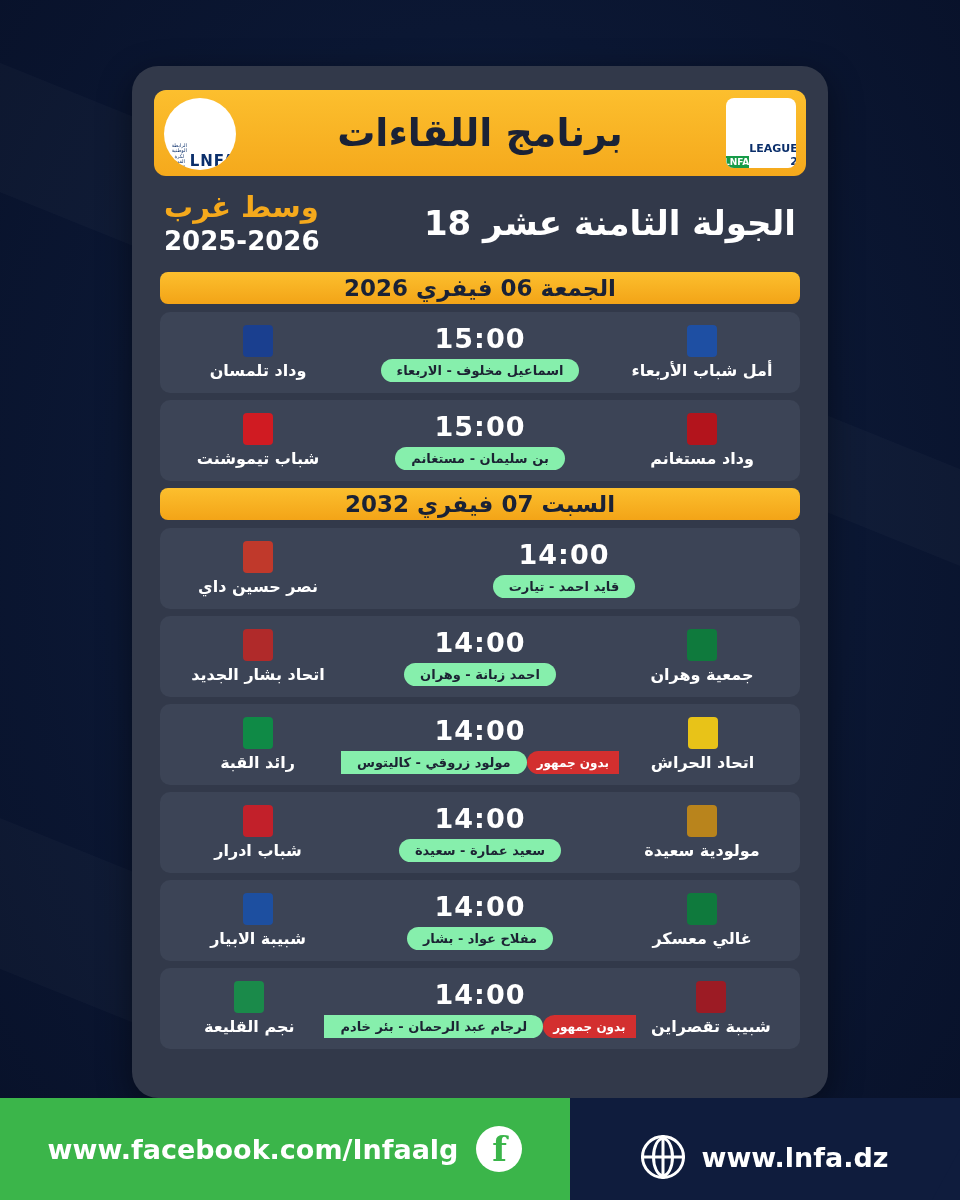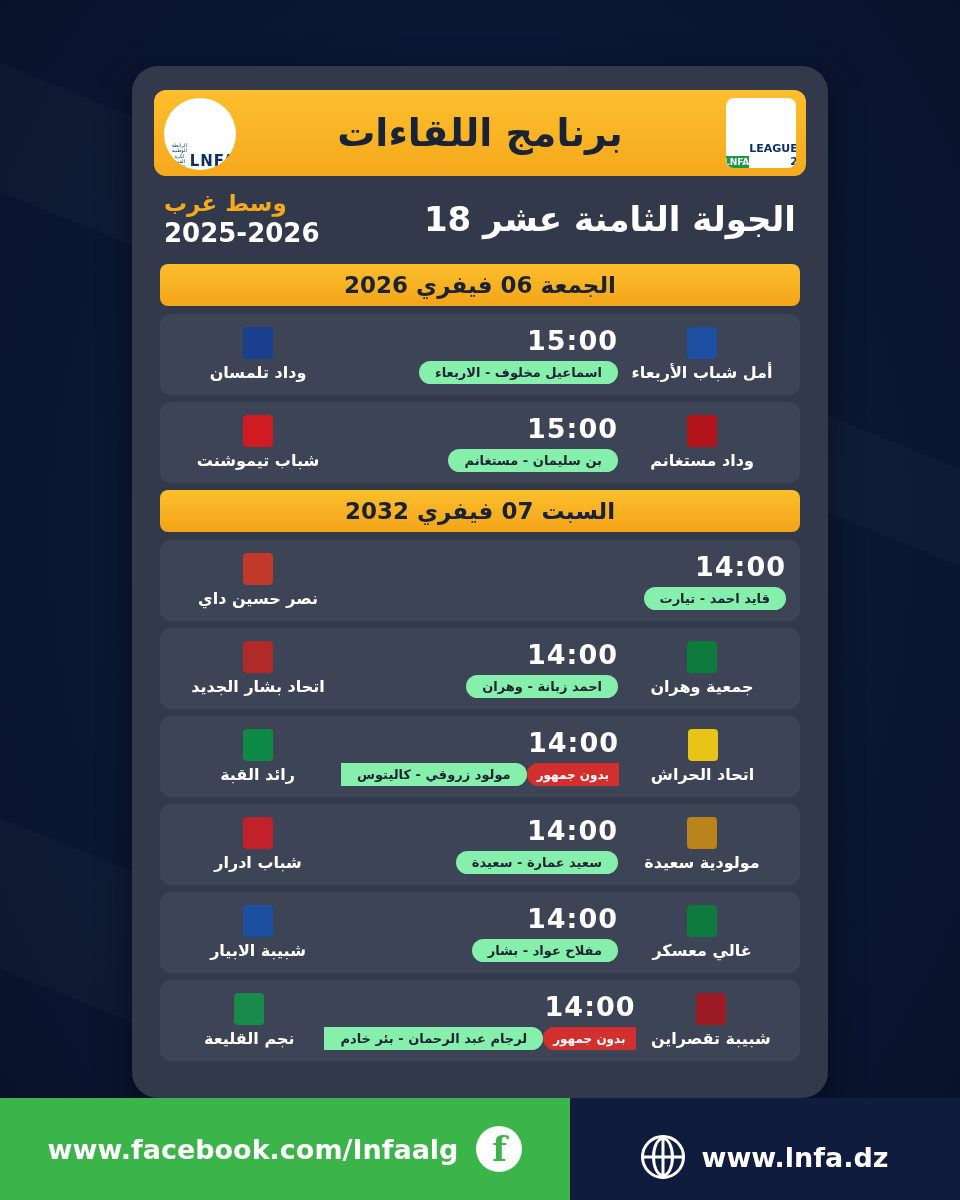--- a/index.html
+++ b/index.html
@@ -71,26 +71,26 @@
 
   
   .subhead {
     display: flex; align-items: center; justify-content: space-between;
     padding: 14px 10px 10px 10px;
   }
   .round-title {
     font-size: 34px; font-weight: bold; color: #ffffff;
   }
   .region-wrap { text-align: left; }
-  .region { font-size: 23px; font-weight: bold; color: #f5a91c; }
+  .region { font-size: 29px; font-weight: bold; color: #f5a91c; }
   .season { font-size: 26px; font-weight: bold; color: #ffffff; margin-top: 2px;}
 
   
   .date-bar {
-    height: 42px; margin: 6px 6px 8px 6px;
+    height: 32px; margin: 6px 6px 8px 6px;
     background: linear-gradient(180deg,#fcbf2e 0%, #f3a417 100%);
     border-radius: 8px;
     display: flex; align-items: center; justify-content: center;
     font-size: 23px; font-weight: bold; color: #1a2236;
   }
 
   
   .match {
     position: relative;
     margin: 7px 6px;
@@ -109,21 +109,21 @@
     width: 30px; height: 32px;
     display: flex; align-items: center; justify-content: center;
     font-size: 9px; color: #fff; font-weight: bold;
     border-radius: 4px;
     overflow: hidden;
     text-align: center;
     line-height: 1;
   }
   .center {
     flex: 1;
-    display: flex; flex-direction: column; gap: 5px;
+    display: flex; flex-direction: column; align-items: center; gap: 5px;
   }
   .time { font-size: 27px; font-weight: bold; color: #ffffff; letter-spacing: 1px;}
   .venue-wrap { display: flex; align-items: stretch; }
   .venue {
     background: #86efac; color: #1c2333;
     font-size: 13px; font-weight: bold;
     padding: 4px 16px;
     border-radius: 12px;
     white-space: nowrap;
   }

